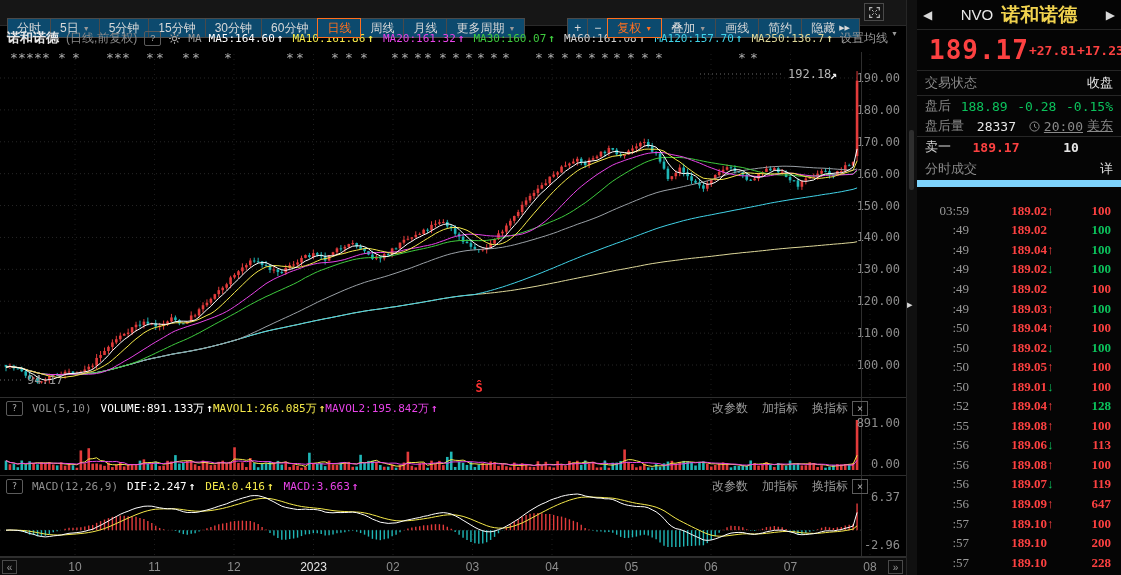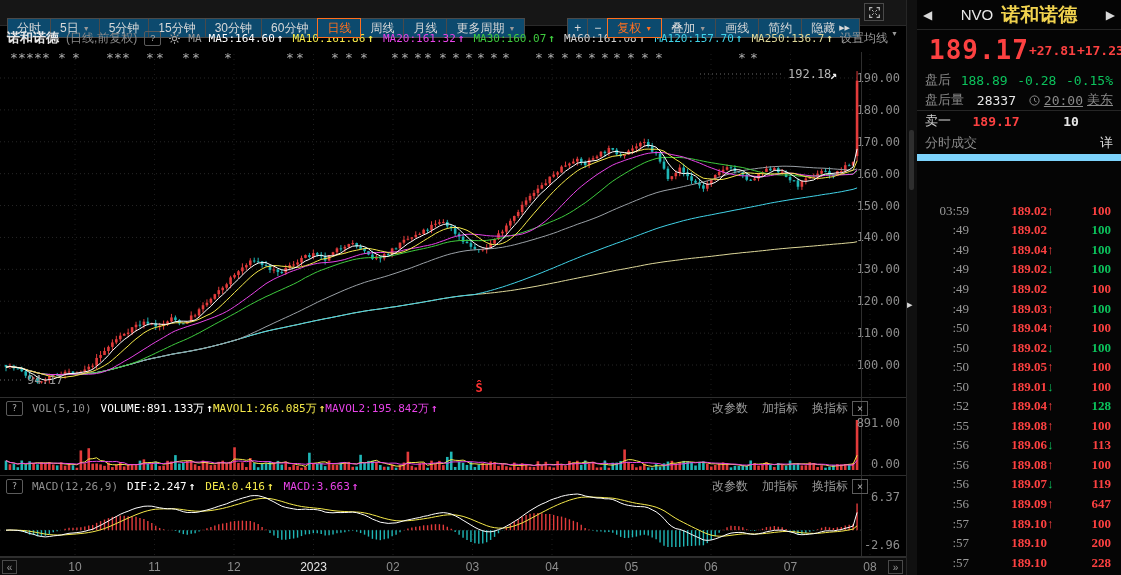--- a/index.html
+++ b/index.html
@@ -1272,20 +1272,24 @@
       </span>
       <span class="nav">▶</span>
     </div>
     <div id="q-price-row">
       <span id="q-price" class="mono">189.17</span>
       <span id="q-chg">
         <div class="mono">+27.81</div>
         <div class="mono">+17.23%</div>
       </span>
     </div>
+    <div id="q-status" class="q-row">
+      <span class="lab">交易状态</span>
+      <span class="val">收盘</span>
+    </div>
     <div id="q-after" class="q-row">
       <span class="lab">盘后</span>
       <span class="g mono">188.89</span>
       <span class="g mono">-0.28</span>
       <span class="g mono">-0.15%</span>
     </div>
     <div id="q-aftervol" class="q-row">
       <span class="lab">盘后量</span>
       <span class="w mono">28337</span>
       <span class="lab" style="display:flex;align-items:center;gap:4px;text-decoration:underline;">

